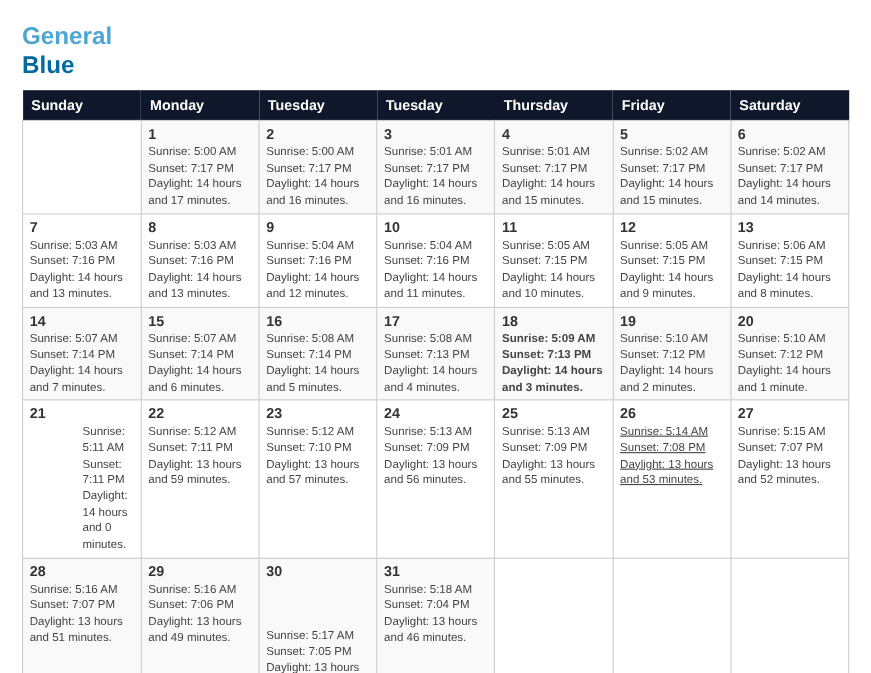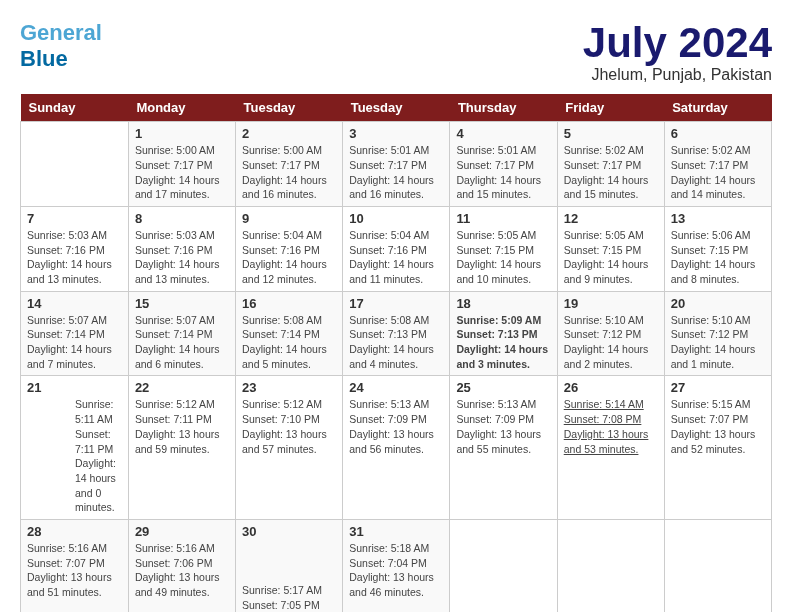--- a/index.html
+++ b/index.html
@@ -6,21 +6,21 @@
     body {
       font-family: Arial, sans-serif;
       background: #fff;
       width: 792px;
       min-height: 612px;
       padding: 20px;
     }
     .header {
       display: flex;
       justify-content: space-between;
-      align-items: flex-start;
+      align-items: center;
       margin-bottom: 10px;
     }
     .logo {
       display: flex;
       flex-direction: column;
       align-items: flex-start;
     }
     .logo-text {
       font-size: 22px;
       font-weight: bold;
@@ -41,21 +41,21 @@
     .location {
       font-size: 16px;
       color: #333;
     }
     table {
       width: 100%;
       border-collapse: collapse;
       font-size: 11px;
     }
     thead tr th {
-      background-color: #7f1d1d;
+      background-color: #0f172a;
       color: #fff;
       text-align: left;
       padding: 6px 8px;
       font-size: 13px;
       font-weight: bold;
     }
     tbody tr td {
       border: 1px solid #ccc;
       vertical-align: top;
       padding: 4px 6px;
@@ -84,24 +84,20 @@
   </style>
 </head>
 <body>
 
 <div class="header">
   <div class="logo">
     <div class="logo-text">
       <span>General</span><br>
       <span style="color:#0369a1;">Blue</span>
     </div>
-  </div>
-  <div class="title-block">
-    <div class="month-year">July 2024</div>
-    <div class="location">Jhelum, Punjab, Pakistan</div>
   </div>
 </div>
 
 <table>
   <thead>
     <tr>
       <th>Sunday</th>
       <th>Monday</th>
       <th>Tuesday</th>
       <th>Tuesday</th>

